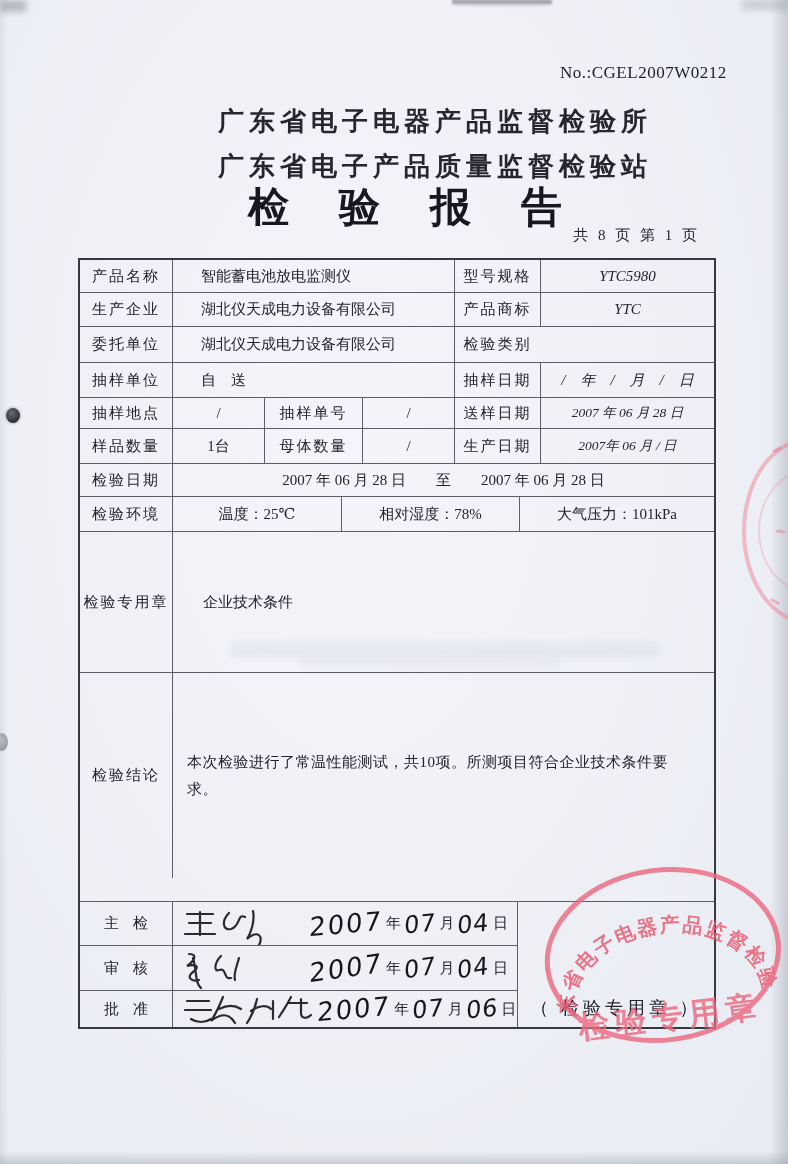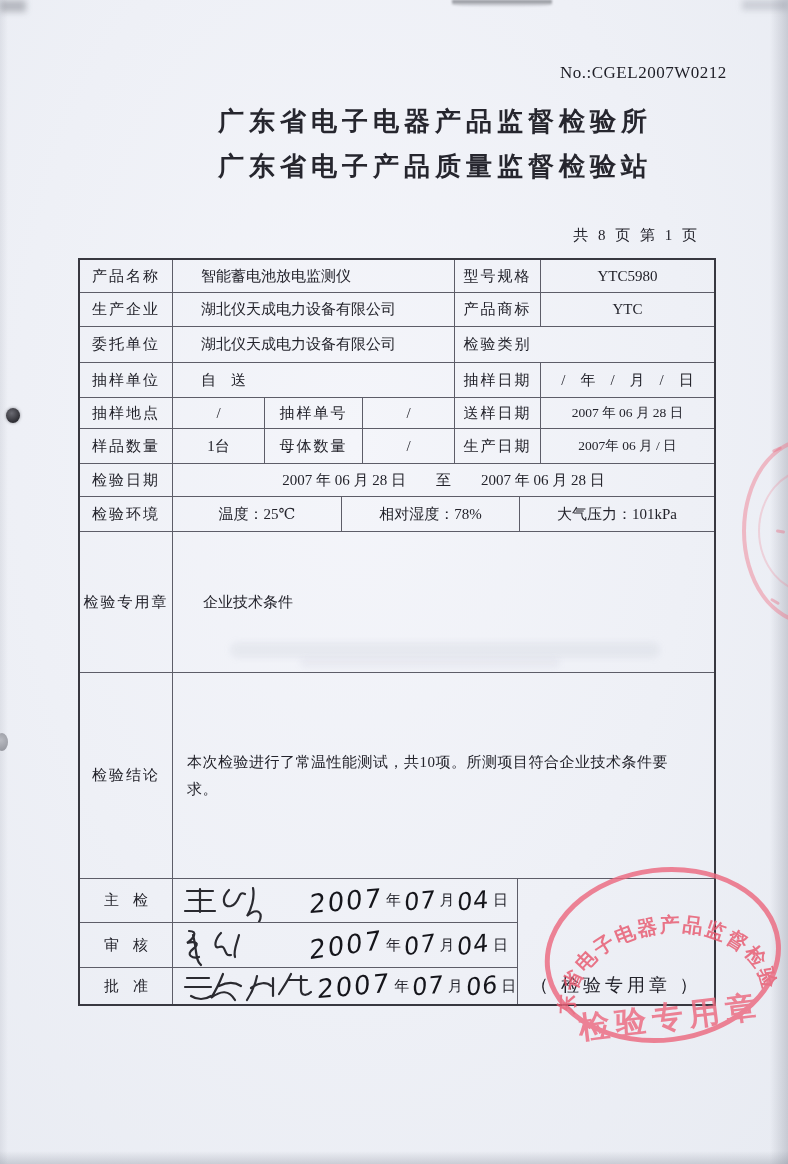--- a/index.html
+++ b/index.html
@@ -33,28 +33,28 @@
   
   .rtable{position:absolute;left:78px;top:258px;width:634px;border:2px solid #383840;background:transparent;}
   .tr{display:flex;align-items:stretch;border-top:1px solid #5d5d68;}
   .tr:first-child{border-top:none;}
   .cell{box-sizing:border-box;display:flex;align-items:center;font-size:15px;border-left:1px solid #5d5d68;
         overflow:hidden;}
   .cell:first-child{border-left:none;}
   .lab{justify-content:center;letter-spacing:2px;}
   .val-l{justify-content:flex-start;padding-left:28px;}
   .val-c{justify-content:center;}
-  .w92{width:92px;}.w282{width:282px;}.w86{width:86px;text-align:center;}.w174{width:174px;}
+  .w92{width:92px;}.w282{width:282px;}.w86{width:86px;text-align:center;}.w174{width:174px;font-style:italic;}
   .w542{width:542px;}.w98{width:98px;}.w169{width:169px;}.w178{width:178px;}.w195{width:195px;}
   .small-date{font-size:13.5px;letter-spacing:0;}
   .basis-val{padding-left:30px;}
   .concl-val{padding:8px 22px 8px 14px;line-height:1.8;letter-spacing:.5px;}
 
   
-  .sig-section{position:relative;border-top:1px solid #5d5d68;}
+  .sig-section{position:relative;border-top:1px solid #5d5d68;margin-top:23px;}
   .sig-row{display:flex;width:438px;border-right:1px solid #5d5d68;box-sizing:border-box;}
   .sig-row + .sig-row{border-top:1px solid #5d5d68;}
   .sig-lab{width:92px;display:flex;align-items:center;justify-content:center;font-size:15px;letter-spacing:14px;text-indent:14px;}
   .sig-area{width:345px;border-left:1px solid #5d5d68;display:flex;align-items:center;box-sizing:border-box;padding-left:4px;position:relative;}
   .sig-svg{flex:none;}
   .dg{margin-left:auto;display:flex;align-items:center;padding-right:6px;}
   .hw{font-family:"DejaVu Sans",sans-serif;font-size:24px;color:#15151b;display:inline-block;
       transform:rotate(-5deg) skewX(-8deg);letter-spacing:1px;font-weight:400;}
   .hw-y{font-size:26px;letter-spacing:2px;}
   .r2 .hw{transform:rotate(-8deg) skewX(-10deg);}
@@ -82,20 +82,21 @@
   <div class="smudge-tl"></div>
   <div class="smudge-tr"></div>
   <div class="hole1"></div>
   <div class="hole2"></div>
   <div class="bleed1"></div>
   <div class="bleed2"></div>
 
   <div class="doc-no">No.:CGEL2007W0212</div>
   <div class="org org1">广东省电子电器产品监督检验所</div>
   <div class="org org2">广东省电子产品质量监督检验站</div>
+  <div class="title">检验报告</div>
   <div class="page-info">共 8 页 第 1 页</div>
 
   <div class="rtable">
 
     <div class="tr" style="height:32px">
       <div class="cell lab w92">产品名称</div>
       <div class="cell val-l w282">智能蓄电池放电监测仪</div>
       <div class="cell lab w86">型号规格</div>
       <div class="cell val-c w174">YTC5980</div>
     </div>

